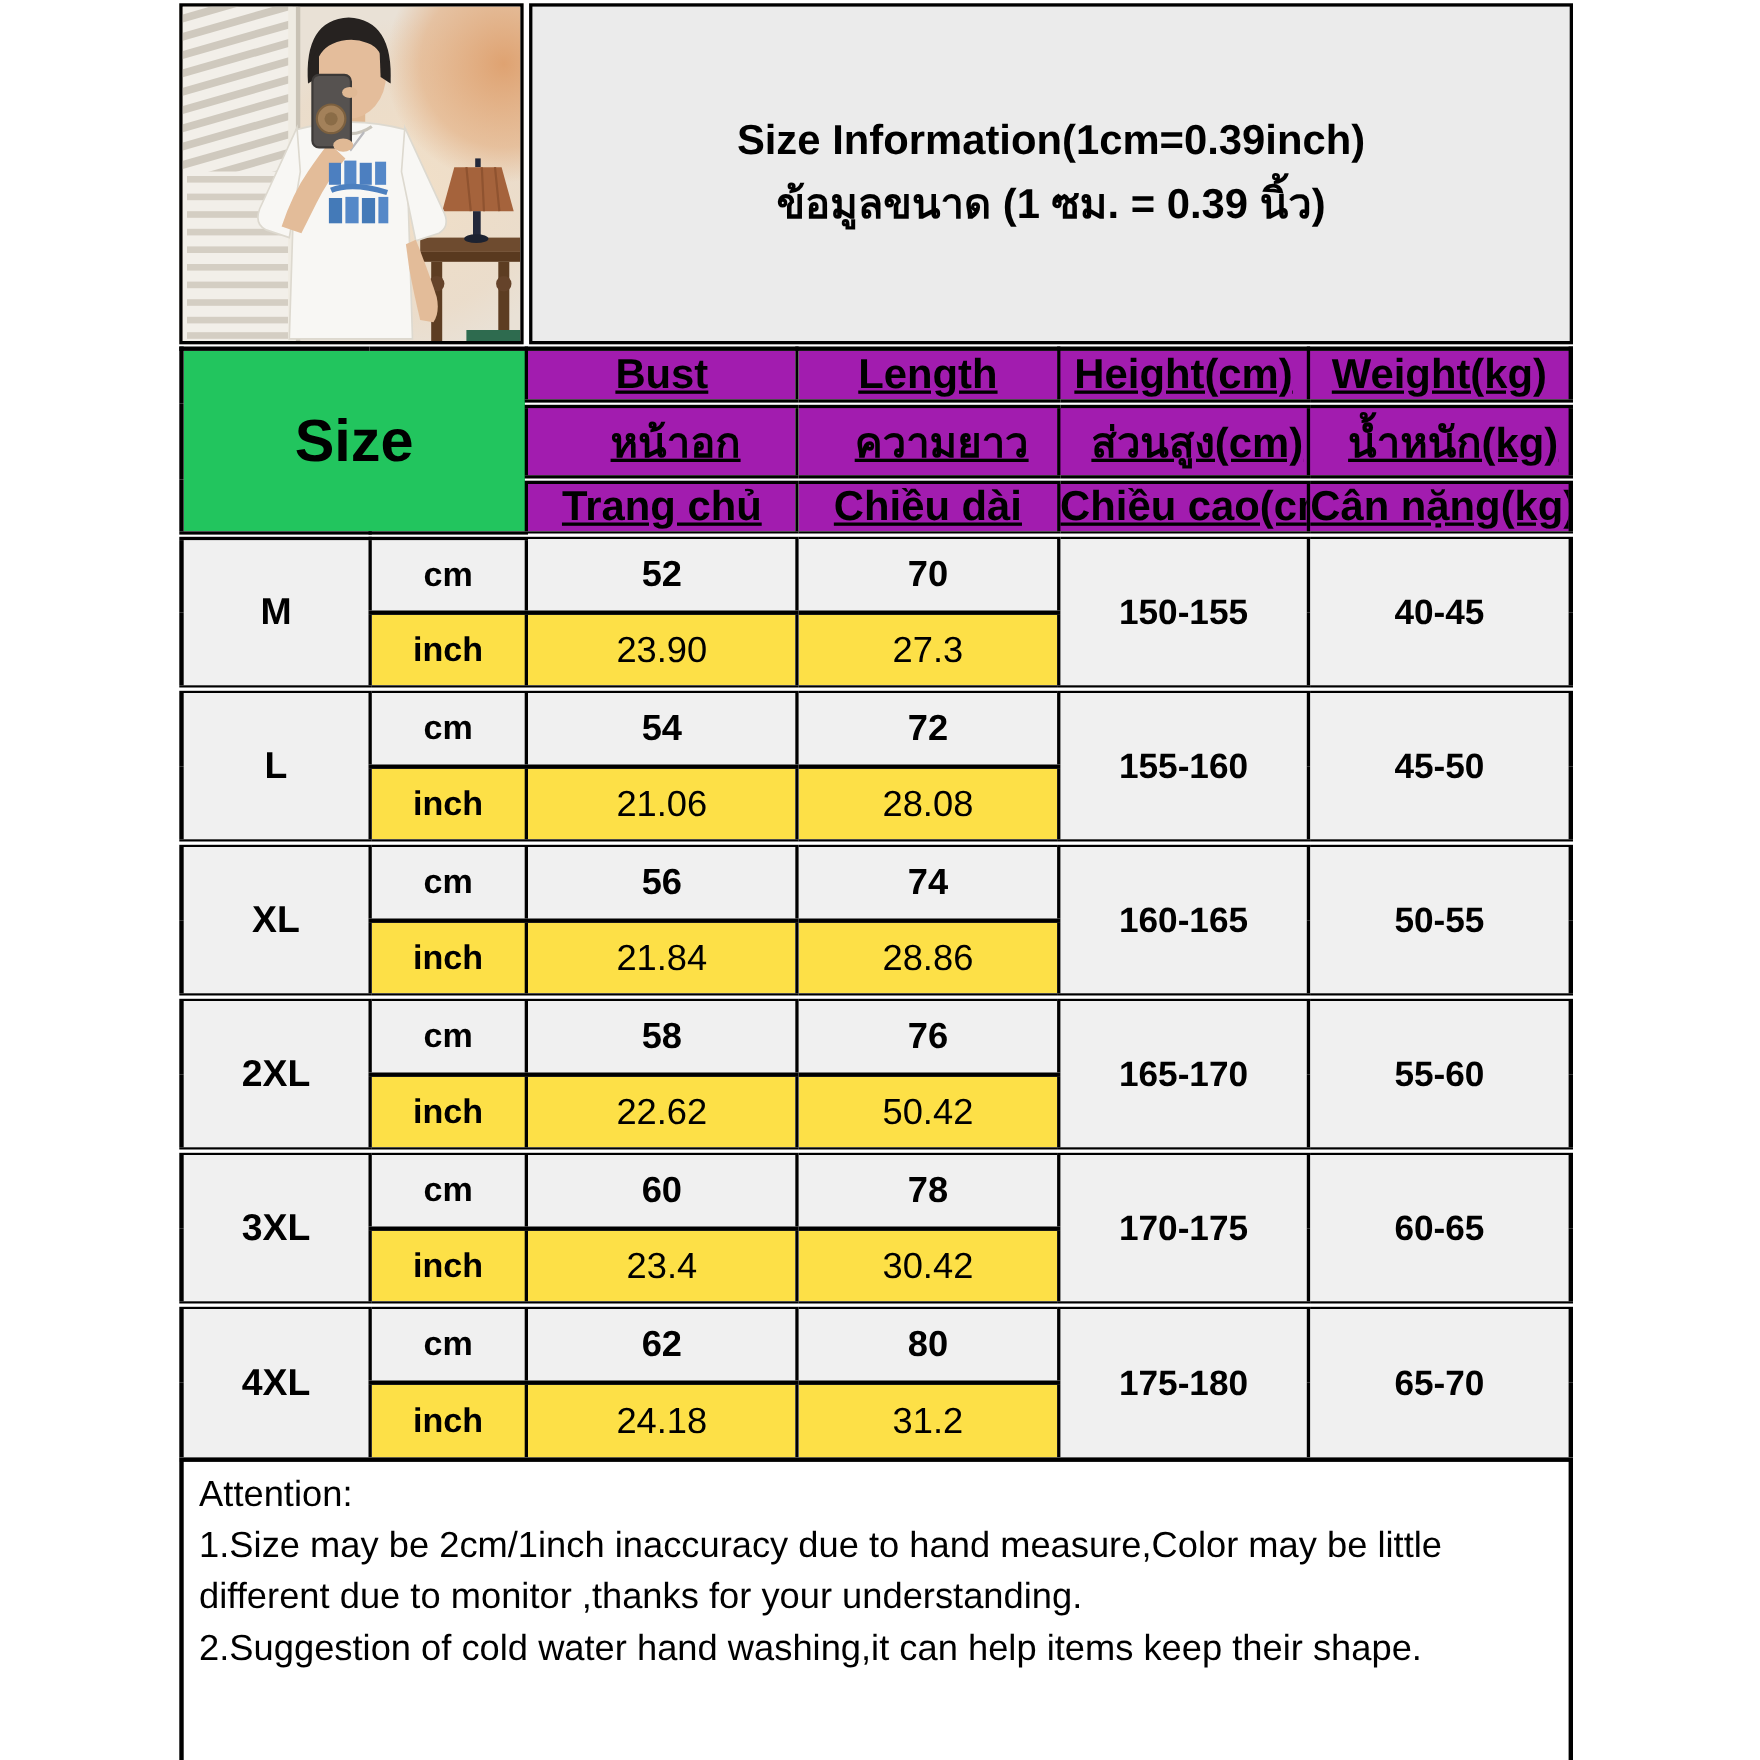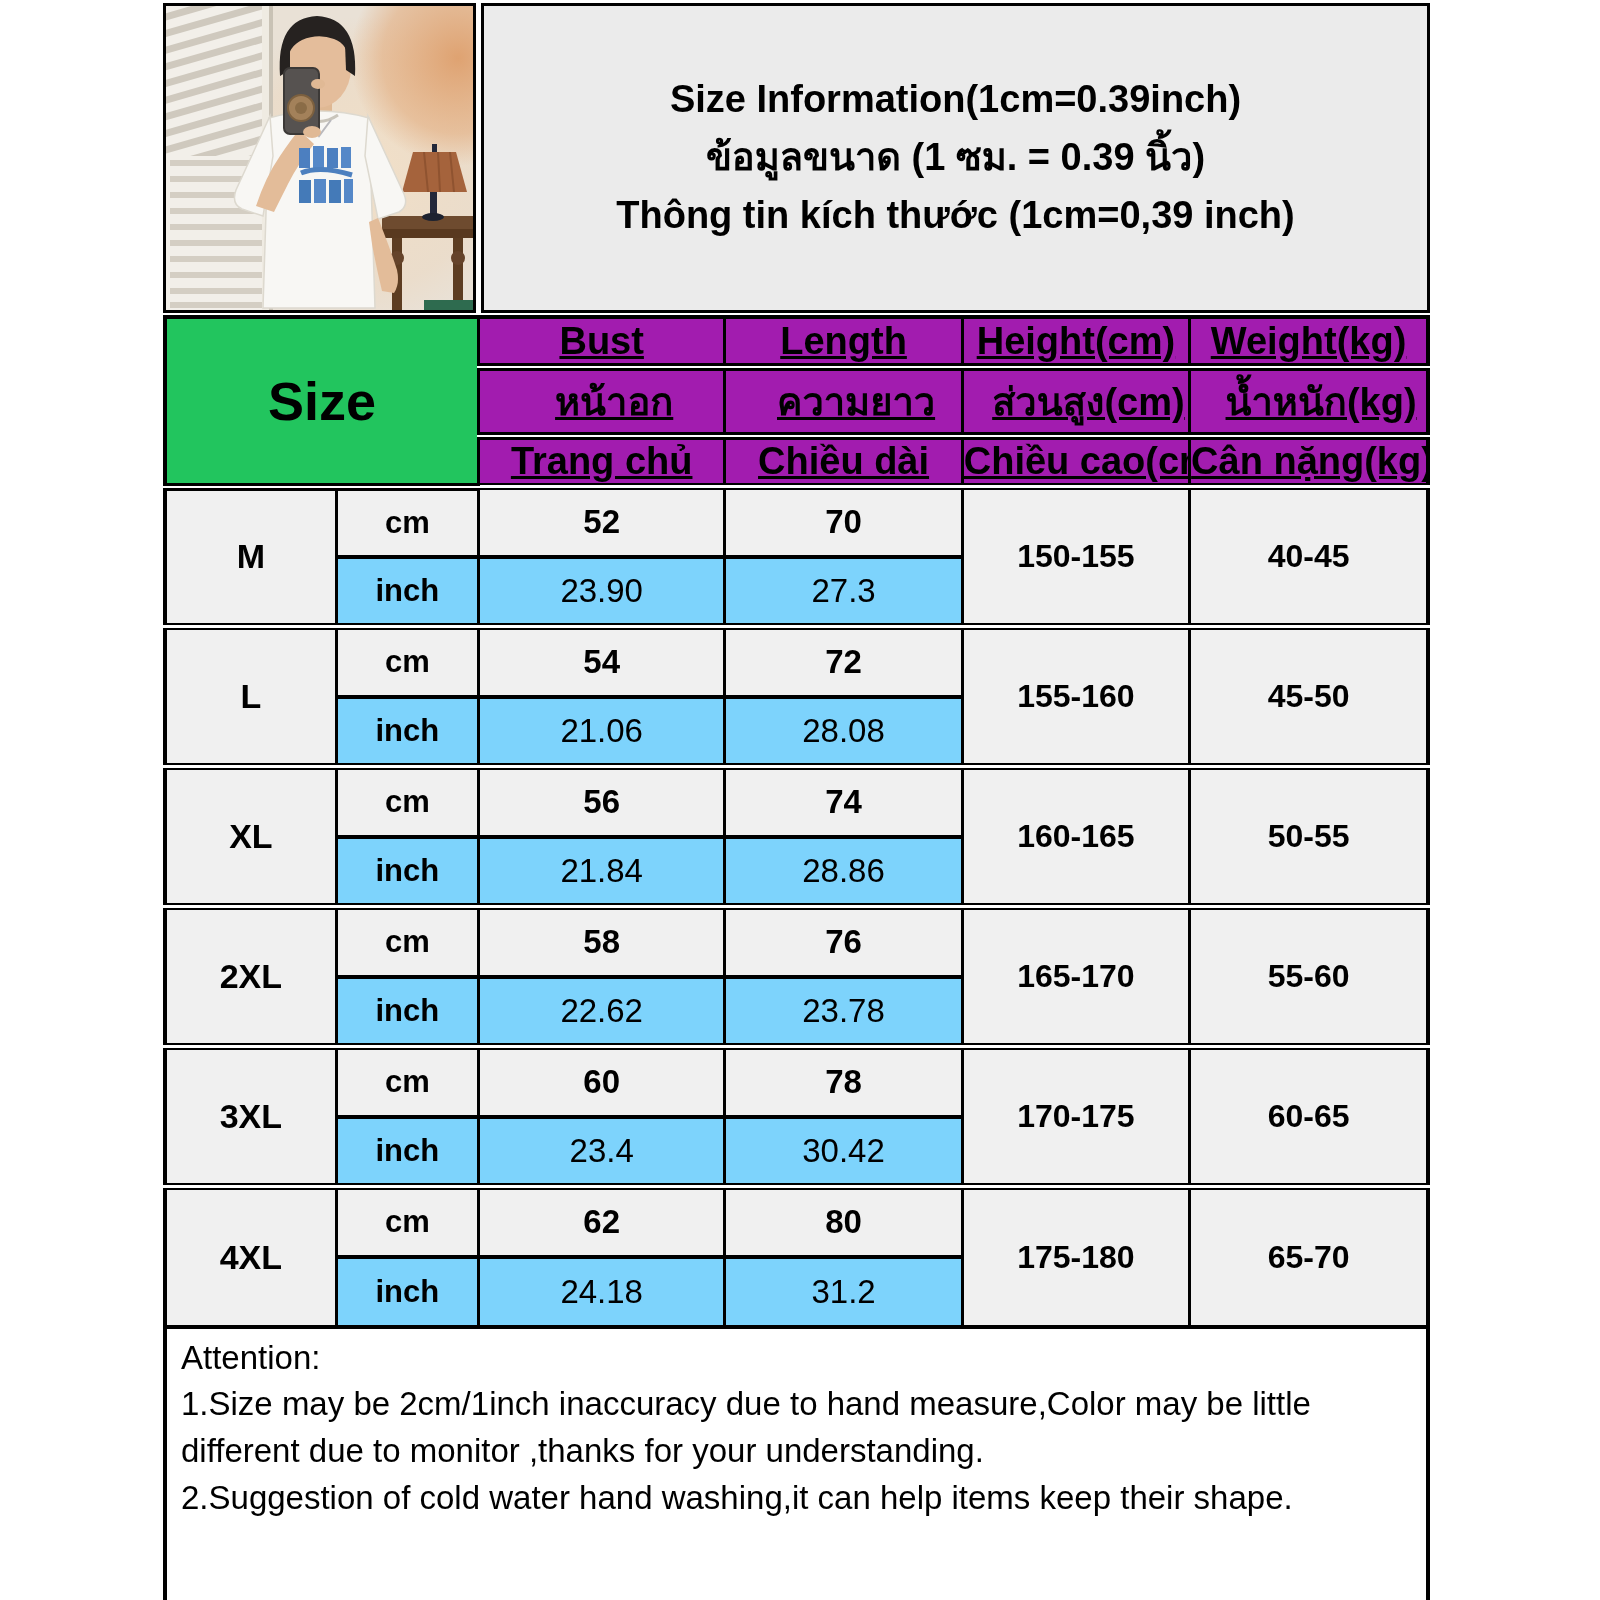--- a/index.html
+++ b/index.html
@@ -32,21 +32,21 @@
   }
   .size-table thead tr{height:50px;}
   .size-table tbody tr{height:70px;}
   th.size-span{background:#22c55e;font-size:54px;font-weight:bold;border-bottom:7px double #000;}
   .hdr{background:#a21caf;font-weight:bold;font-size:38px;text-decoration:underline;}
   tr.h-en th{border-bottom:8px double #000;}
   tr.h-th th{border-bottom:8px double #000;padding-left:25px;}
   tr.h-vi th{border-bottom:7px double #000;}
   td.size-cell{background:#d9d9d9;font-weight:bold;font-size:34px;}
   tr.cm-row td{background:#f0f0f0;}
-  tr.inch-row td{background:#7dd3fc;}
+  tr.inch-row td{background:#fde047;}
   td.unit{font-weight:bold;font-size:31px;}
   td.val-cm{font-weight:bold;font-size:33px;}
   td.val-inch{font-weight:normal;font-size:33px;}
   td.merged{background:#f0f0f0 !important;font-weight:bold;font-size:32px;}
   td.sep{border-bottom:4px solid #000;}
   td.ge{border-bottom:7px double #000;}
   td.lg{border-bottom:4px solid #000;}
   
   .attention-box{
     box-sizing:border-box;width:1267px;height:303px;border:4px solid #000;margin-top:-4px;
@@ -180,21 +180,20 @@
               <rect x="163" y="174" width="12" height="23" fill="#447ab8"></rect>
               <rect x="178" y="173" width="9" height="24" fill="#5588c8"></rect>
             </g>
           </g>
         </svg>
       </div>
 
       <div class="title-box">
         <div class="title-line">Size Information(1cm=0.39inch)</div>
         <div class="title-line">ข้อมูลขนาด (1 ซม. = 0.39 นิ้ว)</div>
-        <div class="title-line">Thông tin kích thước (1cm=0,39 inch)</div>
       </div>
     </div>
 
     <table class="size-table">
       <colgroup>
         <col style="width:171px">
           <col style="width:142px">
           <col style="width:246px">
         <col style="width:237px">
           <col style="width:227px">
@@ -269,21 +268,21 @@
           <td class="size-cell ge" rowspan="2">2XL</td>
           <td class="unit sep">cm</td>
           <td class="val-cm sep">58</td>
           <td class="val-cm sep">76</td>
           <td class="merged ge" rowspan="2">165-170</td>
           <td class="merged ge" rowspan="2">55-60</td>
         </tr>
         <tr class="inch-row">
           <td class="unit ge">inch</td>
           <td class="val-inch ge">22.62</td>
-          <td class="val-inch ge">23.78</td>
+          <td class="val-inch ge">50.42</td>
         </tr>
 
         <tr class="cm-row">
           <td class="size-cell ge" rowspan="2">3XL</td>
           <td class="unit sep">cm</td>
           <td class="val-cm sep">60</td>
           <td class="val-cm sep">78</td>
           <td class="merged ge" rowspan="2">170-175</td>
           <td class="merged ge" rowspan="2">60-65</td>
         </tr>

